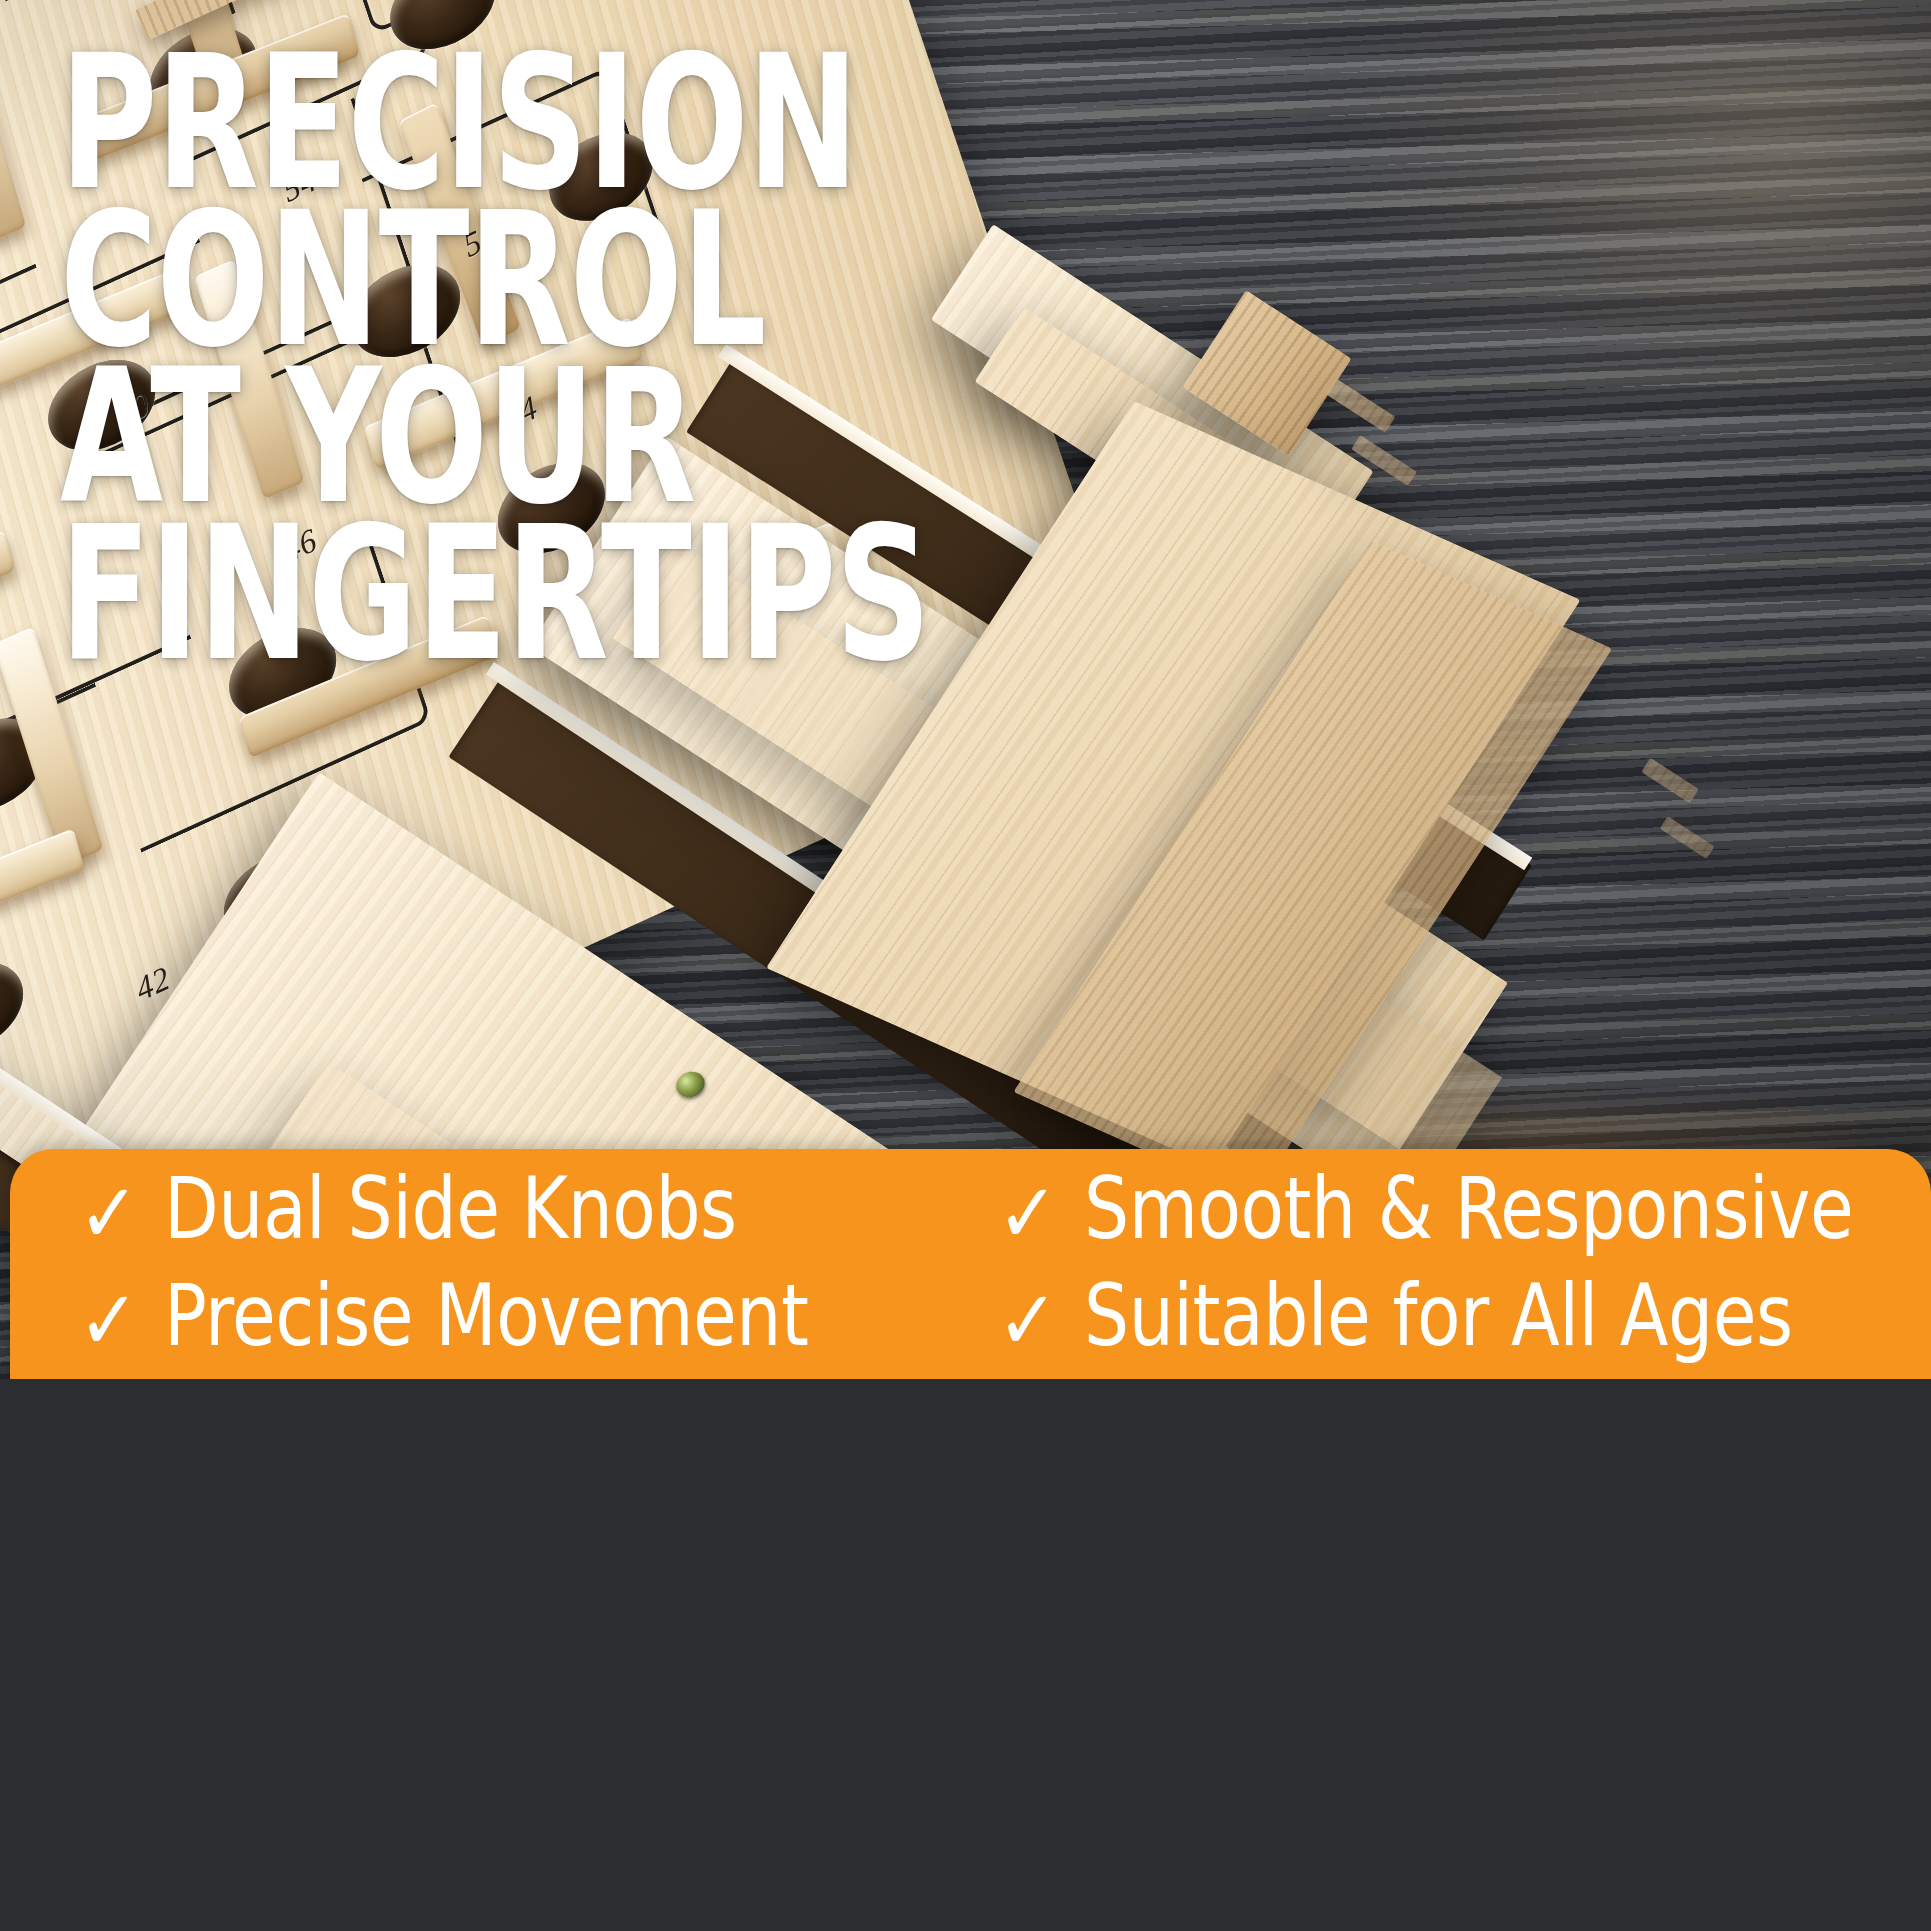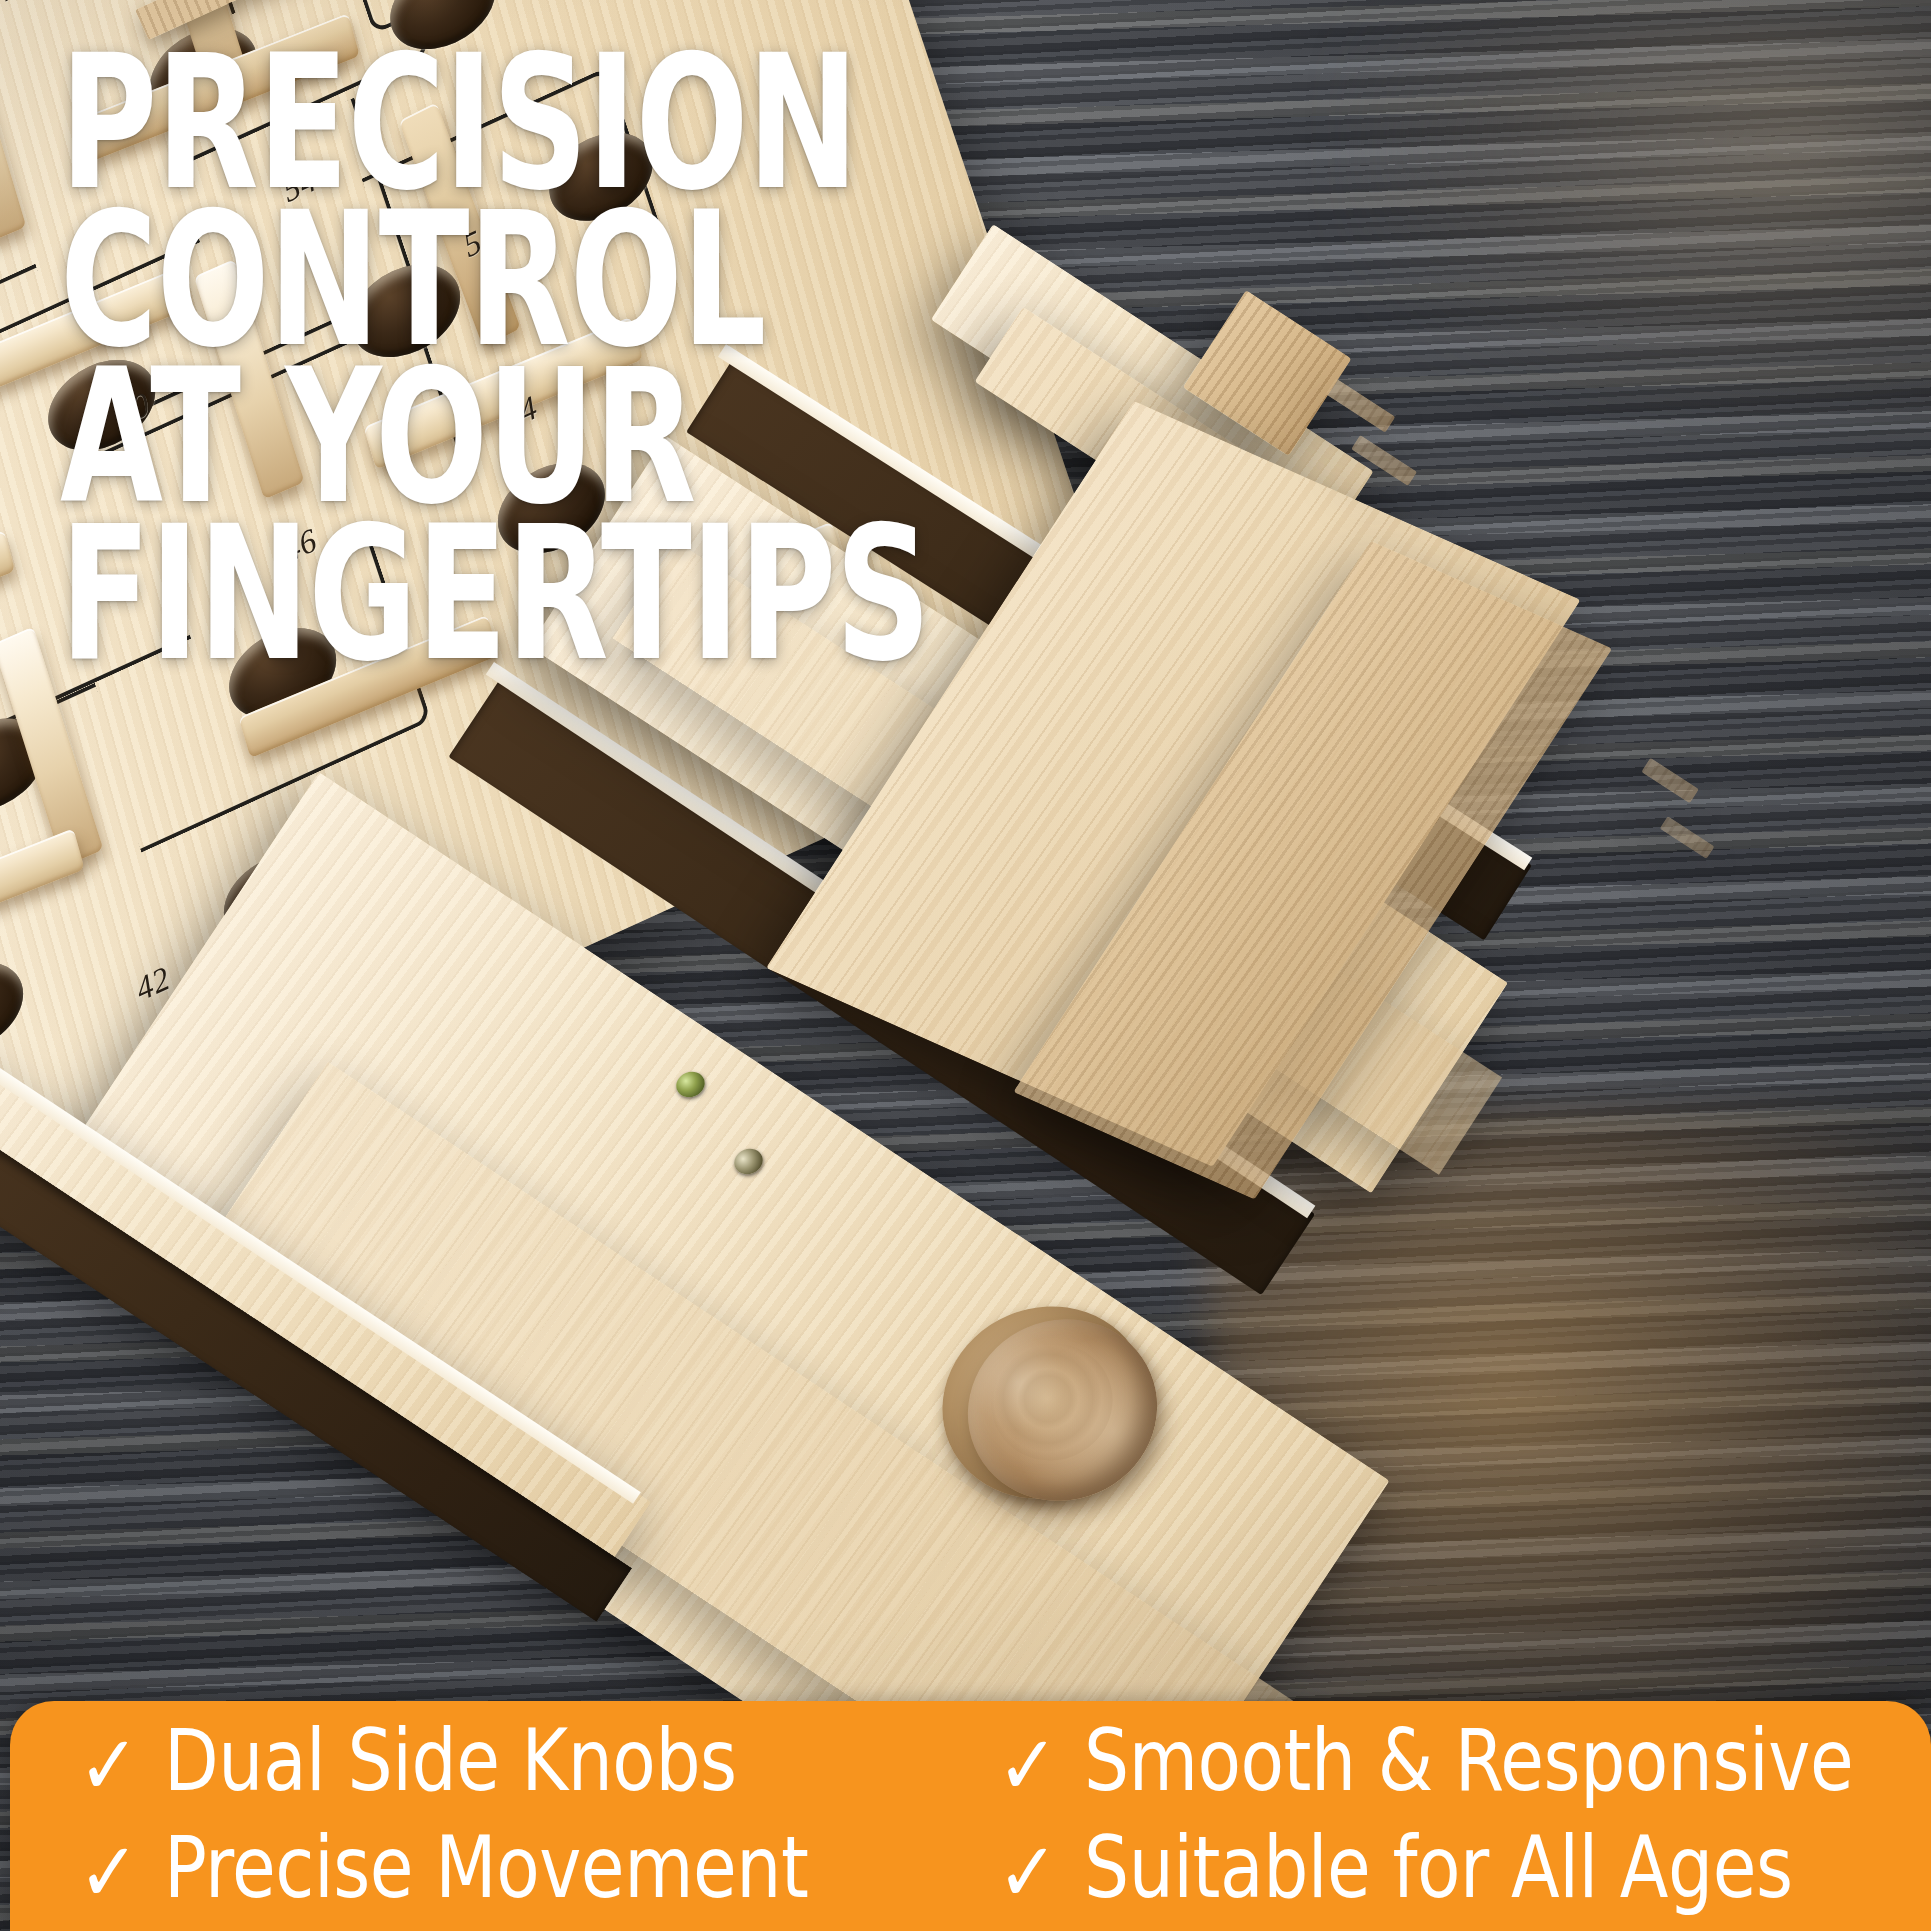--- a/index.html
+++ b/index.html
@@ -5,21 +5,21 @@
   * { box-sizing: border-box; margin: 0; padding: 0; }
   html, body {
     width: 1931px; height: 1931px;
     overflow: hidden;
     background: #2b2d31;
     font-family: "Liberation Sans", sans-serif;
   }
 
   #stage {
     position: relative;
-    width: 1931px; height: 1931px;
+    width: 1931px; height: 1379px;
     overflow: hidden;
   }
 
   
   .bg-wood {
     position: absolute; inset: 0;
     background:
       repeating-linear-gradient(177deg,
         rgba(0,0,0,0.30) 0px, rgba(0,0,0,0.30) 2.9px,
         rgba(255,255,255,0.045) 2.9px, rgba(255,255,255,0.045) 7.7px,

